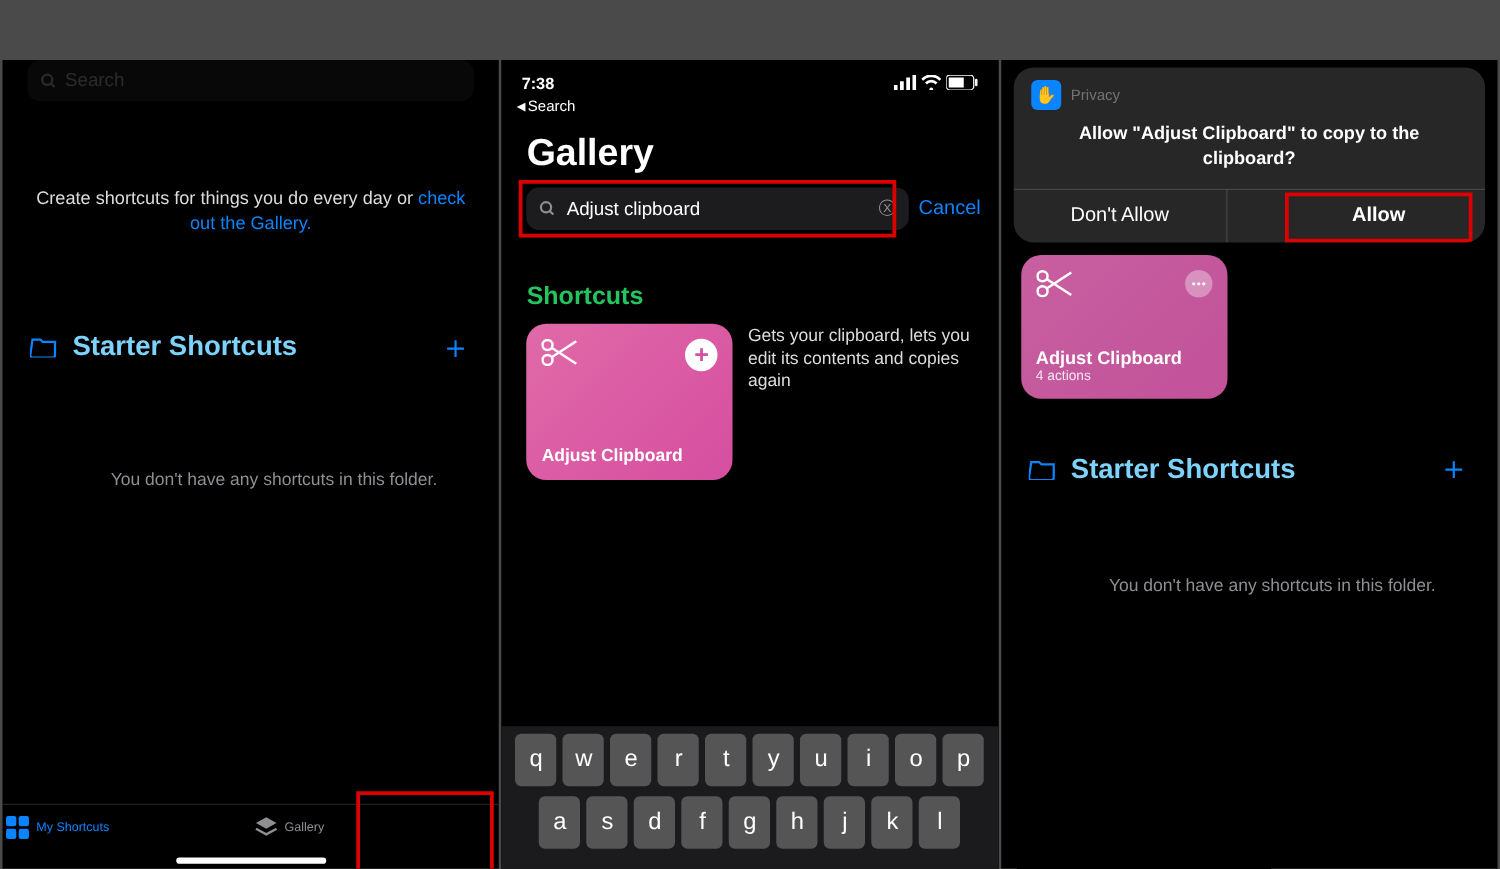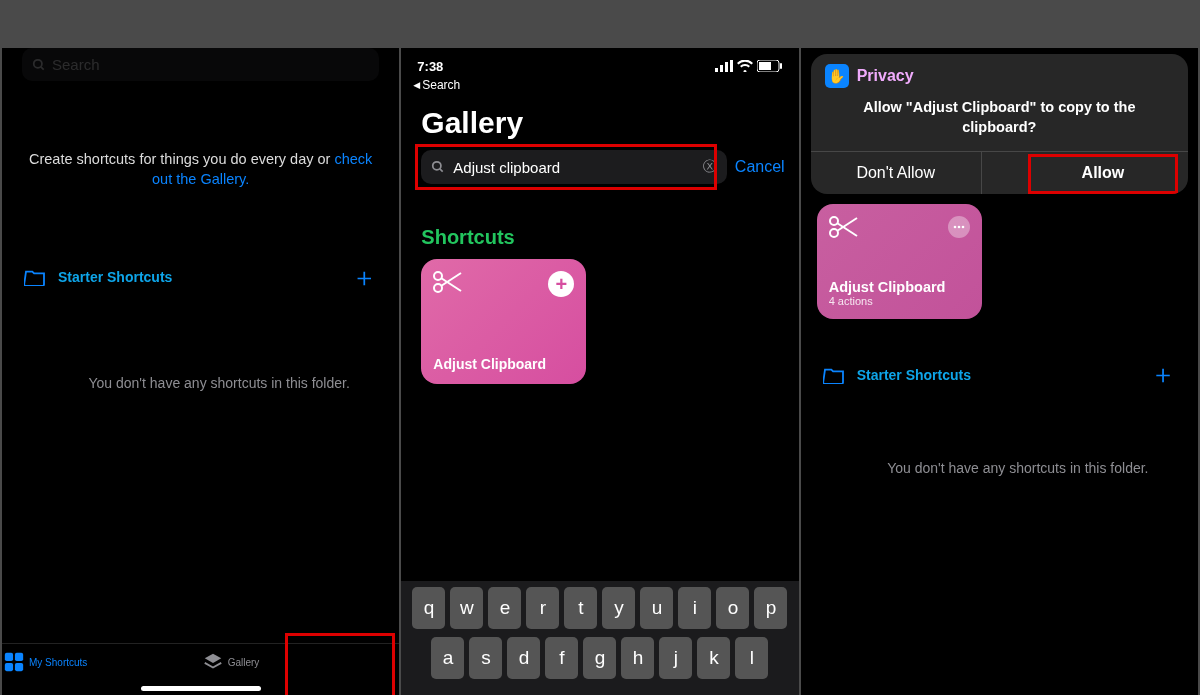--- a/index.html
+++ b/index.html
@@ -11,21 +11,21 @@
   .back-link::before { content: "◀"; font-size: 9px; }
   .content { flex: 1; display: flex; flex-direction: column; }
 
   
   .search-stub { margin: 0 20px 8px; background: #1c1c1e; border-radius: 10px; padding: 8px 10px; color: #8e8e93; font-size: 15px; display:flex; align-items:center; gap:6px; opacity: .3; }
   .intro-text { text-align: center; color: #dcdcdc; font-size: 14.5px; padding: 60px 17px 0; line-height: 1.4; }
   .intro-text .link { color: #0a84ff; }
   .folder-row { display: flex; align-items: center; justify-content: space-between; padding: 0 22px; margin-top: 70px; }
   .folder-left { display: flex; align-items: center; gap: 12px; }
   .folder-icon { width: 22px; height: 18px; }
-  .folder-name { color: #0ea5e9; font-size: 14px; font-weight: 600; }
+  .folder-name { color: #7dd3fc; font-size: 22px; font-weight: 600; }
   .plus-btn { color: #0a84ff; font-size: 26px; font-weight: 300; }
   .empty-msg { text-align: center; color: #8e8e93; font-size: 14px; margin-top: 80px; padding-left: 37px; }
   .tabbar { display: flex; border-top: 1px solid #222; padding: 6px 0 8px; }
   .tab { flex: 1; display: flex; flex-direction: row; align-items: center; gap: 3px; color: #8e8e93; font-size: 10px; }
   .tab.active { color: #0a84ff; }
   .tab-icon { width: 24px; height: 24px; display:flex; align-items:center; justify-content:center; }
   .hl-red { border: 3px solid #d00; }
   .home-indicator { height: 5px; width: 120px; background: #fff; border-radius: 3px; margin: 4px auto; }
 
   
@@ -43,21 +43,21 @@
   .keyboard { background: #1b1b1d; padding: 6px 4px 8px; }
   .krow { display: flex; gap: 5px; justify-content:center; margin-bottom: 8px; }
   .key { background: #555; color: #fff; width: 33px; height: 42px; border-radius: 5px; display:flex; align-items:center; justify-content:center; font-size: 19px; }
   .krow2 { padding: 0 19px; }
 
   
   .modal-wrap { padding: 6px 10px 0; }
   .modal { background: rgba(60,60,60,0.65); border-radius: 16px; overflow:hidden; }
   .modal-head { display:flex; align-items:center; gap:8px; padding: 10px 14px 4px; }
   .priv-icon { width: 24px; height: 24px; background:#0a84ff; border-radius:5px; display:flex; align-items:center; justify-content:center; color:#fff; font-size:14px; }
-  .priv-label { color:#f0abfc; font-size: 16px; font-weight: bold; }
+  .priv-label { color:#737373; font-size: 12px; }
   .modal-msg { text-align:center; color:#fff; font-size:14.5px; padding: 6px 26px 14px; font-weight:600; line-height:1.35; }
   .modal-btns { display:flex; border-top:1px solid rgba(255,255,255,.15);gap:36px; }
   .m-btn { flex:1; text-align:center; color:#fff; padding:12px 0; font-size:16px; }
   .m-btn:first-child { border-right:1px solid rgba(255,255,255,.15); }
   .card3 { width: 165px; height: 115px; border-radius: 16px; background: linear-gradient(135deg,#c85fa0,#c2529a); margin: 10px 0 0 16px; padding:12px; color:#fff; display:flex; flex-direction:column; justify-content:space-between; }
   .card3-top { display:flex; justify-content:space-between; }
   .card3-name { font-size:14.5px; font-weight:600; }
   .card3-sub { font-size:11px; opacity:.85; }
   .folder-row3 { display: flex; align-items: center; justify-content: space-between; padding: 0 22px; margin-top: 38px; }
 
@@ -164,20 +164,21 @@
         <svg width="30" height="22" viewBox="0 0 30 22" fill="#fff">
             <circle cx="5" cy="5" r="4" fill="none" stroke="#fff" stroke-width="2"></circle>
             <circle cx="5" cy="17" r="4" fill="none" stroke="#fff" stroke-width="2"></circle>
             <line x1="8" y1="7" x2="28" y2="20" stroke="#fff" stroke-width="2"></line>
             <line x1="8" y1="15" x2="28" y2="2" stroke="#fff" stroke-width="2"></line>
           </svg>
         <span style="width:26px;height:26px;background:#fff;border-radius:50%;color:#d64ea0;display:flex;align-items:center;justify-content:center;font-size:20px;font-weight:bold;">+</span>
       </div>
       <span class="card-title">Adjust Clipboard</span>
     </div>
+    <div class="result-desc">Gets your clipboard, lets you edit its contents and copies again</div>
   </div>
   <div style="flex:1"></div>
   <div class="keyboard">
     <div class="krow">
       <div class="key">q</div>
       <div class="key">w</div>
       <div class="key">e</div>
       <div class="key">r</div>
       <div class="key">t</div>
       <div class="key">y</div>

